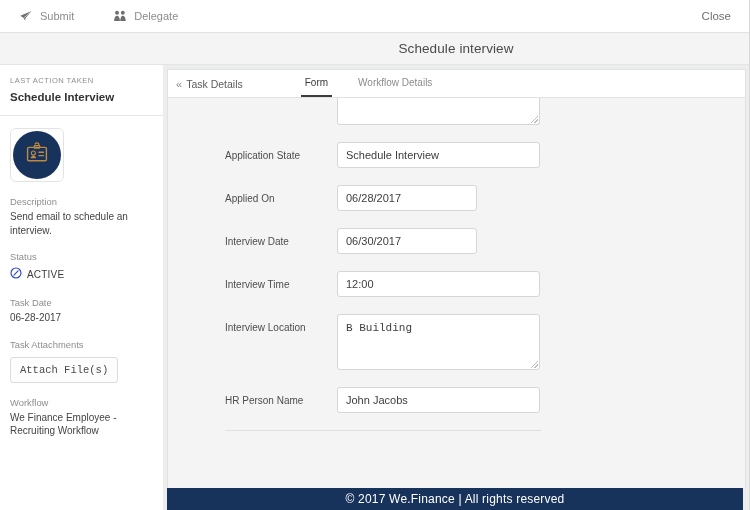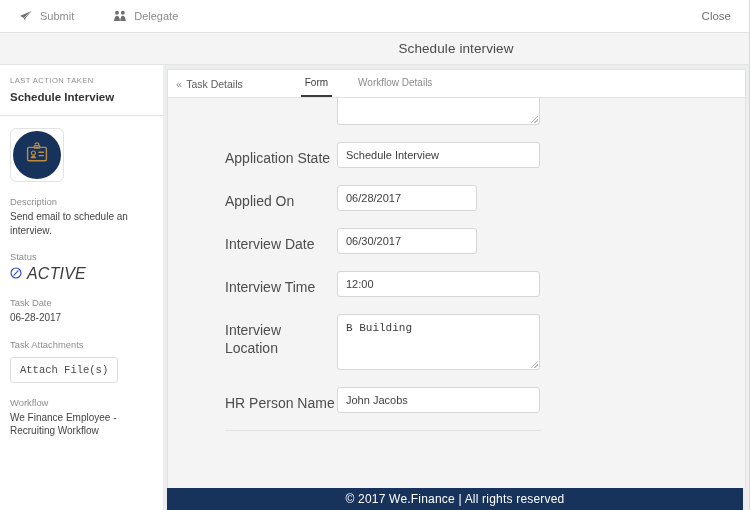--- a/index.html
+++ b/index.html
@@ -160,24 +160,23 @@
     font-size: 10px;
     color: #444444;
     line-height: 1.35;
   }
   .status-row {
     display: flex;
     align-items: center;
     gap: 5px;
   }
   .status-text {
-    font-size: 16px;
+    font-size: 10px;
     color: #3b3b3b;
     letter-spacing: .2px;
-    font-style: italic;
   }
   .attach-btn {
     display: inline-block;
     margin-top: 4px;
     padding: 6px 9px;
     font-size: 10.5px;
     color: #4a4a4a;
     background: #fdfdfd;
     border: 1px solid #dcdcdc;
     border-radius: 3px;
@@ -260,21 +259,21 @@
   }
   .field-row {
     display: flex;
     align-items: flex-start;
     padding: 0 0 0 57px;
     margin-bottom: 17px;
   }
   .field-label {
     width: 112px;
     min-width: 112px;
-    font-size: 14px;
+    font-size: 10px;
     color: #4d4d4d;
     padding-top: 7px;
     line-height: 1.3;
   }
   .field-control { flex: 0 0 auto; }
   .inp {
     box-sizing: border-box;
     background: #ffffff;
     border: 1px solid #d6d6d6;
     border-radius: 3px;

